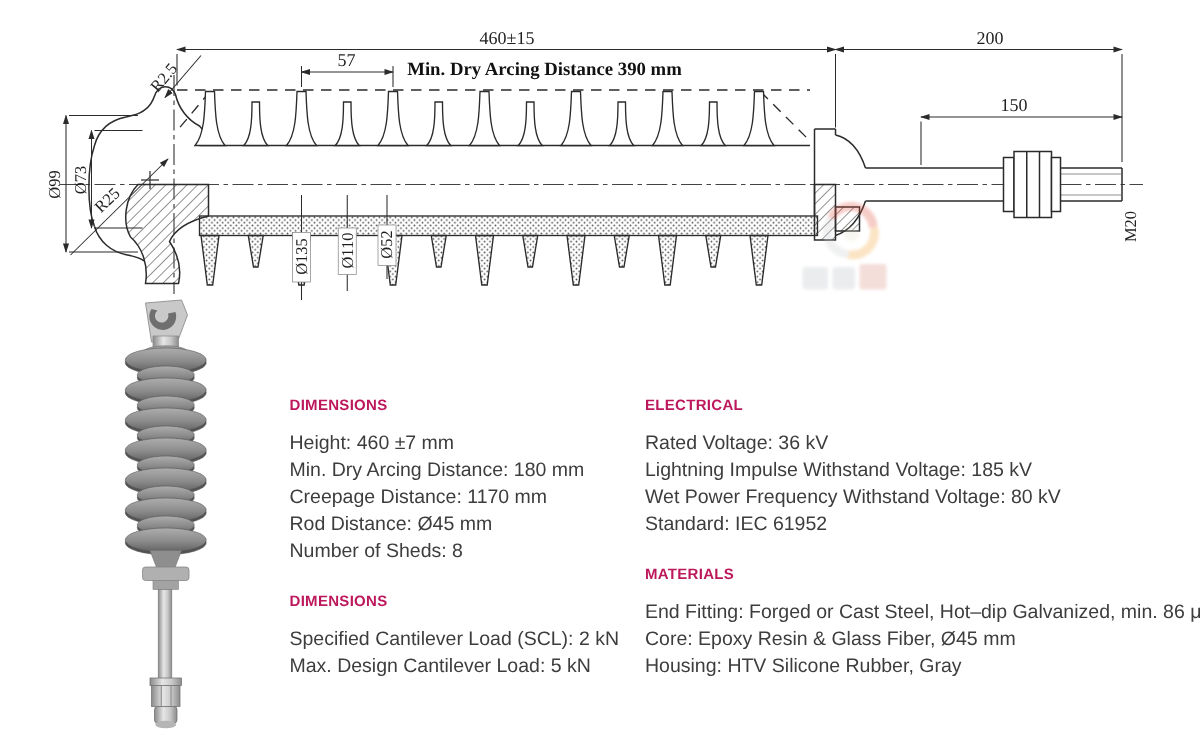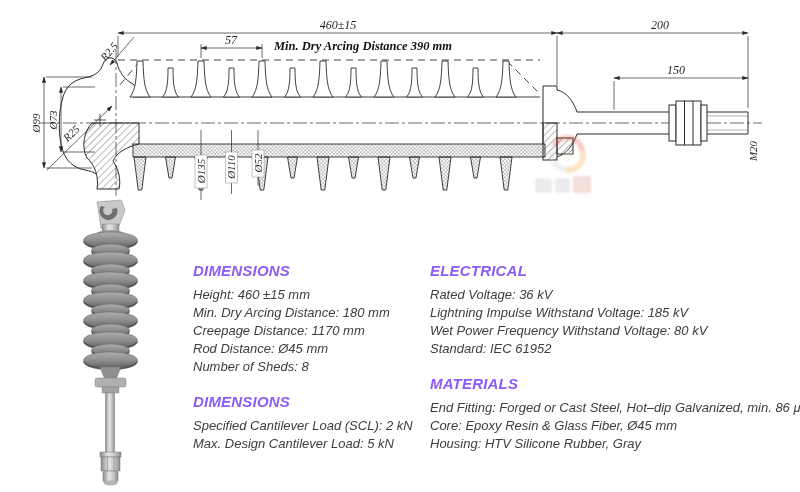--- a/index.html
+++ b/index.html
@@ -1,27 +1,27 @@
 <!DOCTYPE html>
 <html><head>
 <meta charset="utf-8">
 <style>
   html,body{margin:0;padding:0;background:#fff;}
   #page{position:relative;width:800px;height:492px;background:#fff;overflow:hidden;
-        font-family:"Liberation Sans",sans-serif;font-style:italic;}
+        font-family:"Liberation Sans",sans-serif;}
   .abs{position:absolute;}
   
   #drawing{left:0;top:0;}
   text.dim{font-family:"Liberation Serif",serif;font-size:12px;fill:#1f1f1f;}
   text.dimsm{font-family:"Liberation Serif",serif;font-size:11px;fill:#1f1f1f;}
   text.note{font-family:"Liberation Serif",serif;font-size:12.5px;font-weight:600;fill:#111;}
   
   .spec-col{position:absolute;white-space:nowrap;}
-  .spec-col h3{margin:0 0 6px 0;font-size:15px;line-height:18px;font-weight:700;
-               color:#8b5cf6;letter-spacing:.2px;}
+  .spec-col h3{margin:0 0 6px 0;font-size:10px;line-height:18px;font-weight:700;
+               color:#be185d;letter-spacing:.2px;}
   .spec-col p{margin:0;font-size:13px;line-height:18px;color:#3d3d3d;}
   .spec-group + .spec-group{margin-top:17px;}
   #col-left{left:193px;top:262px;}
   #col-right{left:430px;top:262px;}
   
   #watermark{left:527px;top:130px;width:82px;height:70px;opacity:.28;filter:blur(1.1px);}
 </style>
 </head>
 <body>
 
@@ -247,21 +247,21 @@
       <line x1="50.5" y1="261" x2="50.5" y2="275" stroke="#8b8b8b" stroke-width="0.7"></line>
       <line x1="57" y1="261" x2="57" y2="275" stroke="#8b8b8b" stroke-width="0.7"></line>
       <rect x="46" y="275" width="15" height="11" rx="2" fill="url(#metalH)" stroke="#707070" stroke-width="0.5"></rect>
       <ellipse cx="53.5" cy="287" rx="7" ry="2.5" fill="#b5b5b5"></ellipse>
     </g>
   </svg>
 
   <div id="col-left" class="spec-col">
     <div class="spec-group">
       <h3>DIMENSIONS</h3>
-      <p>Height: 460 ±15 mm</p>
+      <p>Height: 460 ±7 mm</p>
       <p>Min. Dry Arcing Distance: 180 mm</p>
       <p>Creepage Distance: 1170 mm</p>
       <p>Rod Distance: Ø45 mm</p>
       <p>Number of Sheds: 8</p>
     </div>
     <div class="spec-group">
       <h3>DIMENSIONS</h3>
       <p>Specified Cantilever Load (SCL): 2 kN</p>
       <p>Max. Design Cantilever Load: 5 kN</p>
     </div>

